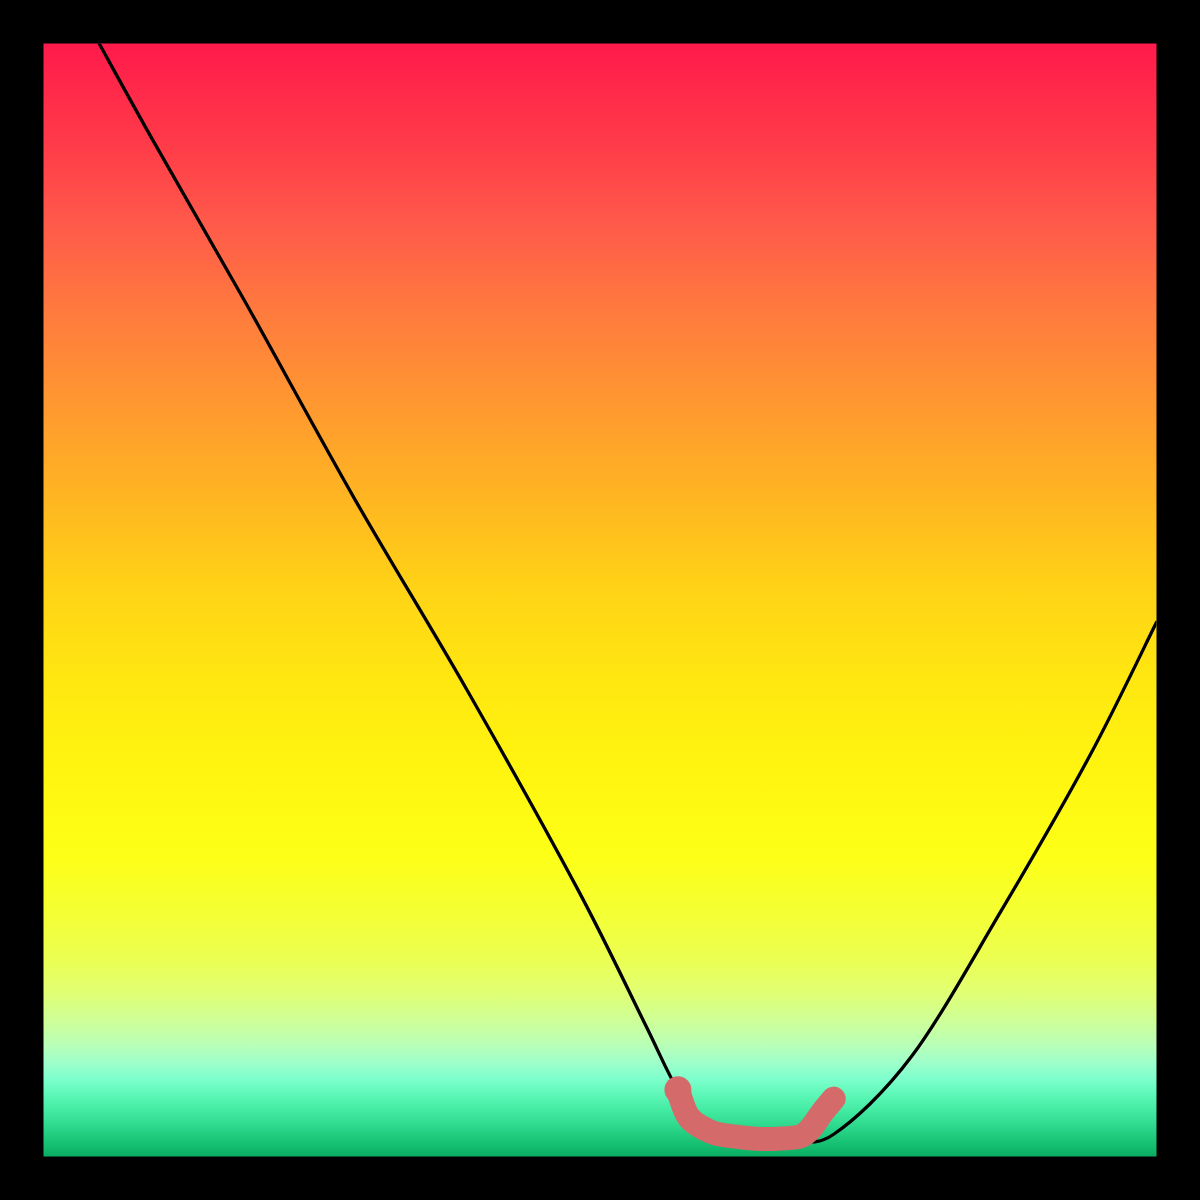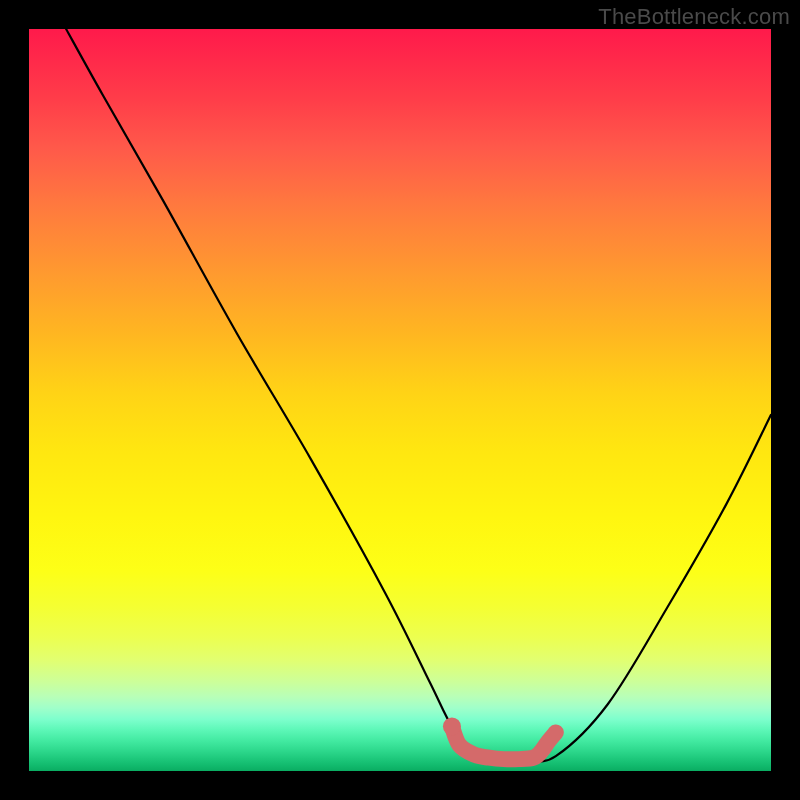--- a/index.html
+++ b/index.html
@@ -67,21 +67,20 @@
     height: 742px;
     z-index: 3;
     pointer-events: none;
   }
 </style>
 </head>
 <body>
 
 <div class="frame">
 
-  <div class="watermark">TheBottleneck.com</div>
 
   <div class="plot"></div>
 
   <svg class="curve" viewBox="0 0 742 742" preserveAspectRatio="none">
     <path id="main-curve" fill="none" stroke="#000000" stroke-width="2.2" stroke-linecap="round" stroke-linejoin="round" d="M 37.1 0 C 43.28333333333333 11.129999999999995 58.123333333333335 38.336666666666645 74.2 66.77999999999997 C 90.27666666666667 95.2233333333333 111.3 131.08666666666662 133.56 170.65999999999997 C 155.82 210.23333333333332 183.0266666666667 260.93666666666667 207.76000000000002 304.22 C 232.49333333333334 347.5033333333334 257.22666666666663 387.07666666666665 281.96 430.36 C 306.6933333333333 473.6433333333334 336.3733333333333 526.82 356.15999999999997 563.9200000000001 C 375.94666666666666 601.0200000000001 389.55 630.7 400.68 652.96 C 411.81 675.22 415.5199999999999 685.7316666666667 422.93999999999994 697.48 C 430.35999999999996 709.2283333333334 436.5433333333333 717.885 445.2 723.45 C 453.8566666666667 729.0150000000001 466.2233333333333 729.6333333333333 474.88 730.87 C 483.5366666666667 732.1066666666667 488.4833333333334 731.4883333333333 497.14000000000004 730.87 C 505.7966666666667 730.2516666666667 513.2166666666666 736.435 526.8199999999999 727.16 C 540.4233333333333 717.885 560.21 699.9533333333334 578.76 675.22 C 597.31 650.4866666666667 618.3333333333334 612.15 638.12 578.76 C 657.9066666666666 545.37 680.1666666666665 507.0333333333333 697.4799999999999 474.88 C 714.7933333333333 442.7266666666667 734.5799999999999 400.68 742 385.84000000000003"></path>
     <path id="highlight-curve" fill="none" stroke="#d46a6a" stroke-width="16" stroke-linecap="round" stroke-linejoin="round" d="M 422.93999999999994 697.48 C 424.1766666666666 700.5716666666667 426.65 711.3306666666666 430.35999999999996 716.03 C 434.06999999999994 720.7293333333333 440.25333333333333 723.5736666666667 445.2 725.676 C 450.14666666666665 727.7783333333334 455.09333333333336 727.902 460.04 728.644 C 464.9866666666667 729.386 469.93333333333334 729.8806666666667 474.88 730.128 C 479.82666666666665 730.3753333333334 484.77333333333337 730.3753333333334 489.72 730.128 C 494.6666666666667 729.8806666666667 500.8500000000001 729.8806666666667 504.56000000000006 728.644 C 508.27000000000004 727.4073333333333 509.50666666666666 725.4286666666667 511.97999999999996 722.708 C 514.4533333333333 719.9873333333333 516.9266666666666 715.5353333333334 519.4 712.32 C 521.8733333333333 709.1046666666667 525.5833333333333 704.9 526.8199999999999 703.4159999999999"></path>
     <circle id="highlight-dot" r="9" fill="#d46a6a" cx="422.93999999999994" cy="697.48"></circle>
   </svg>
 
 </div>

